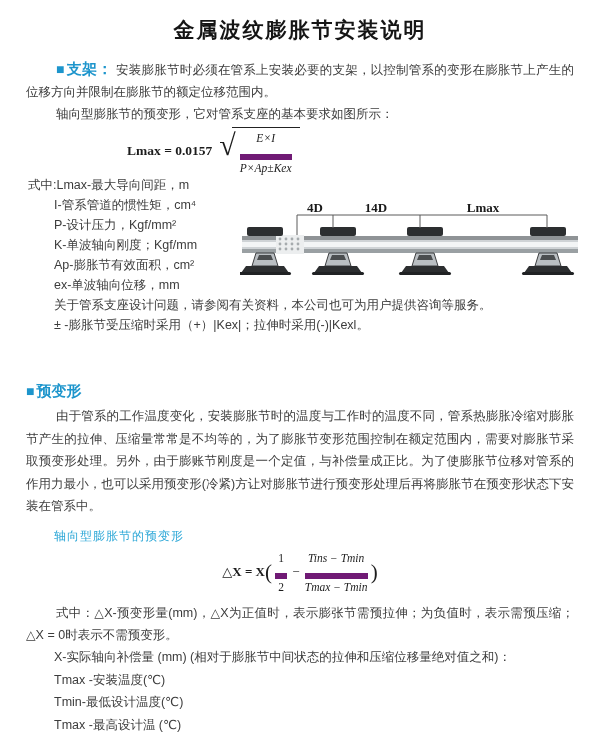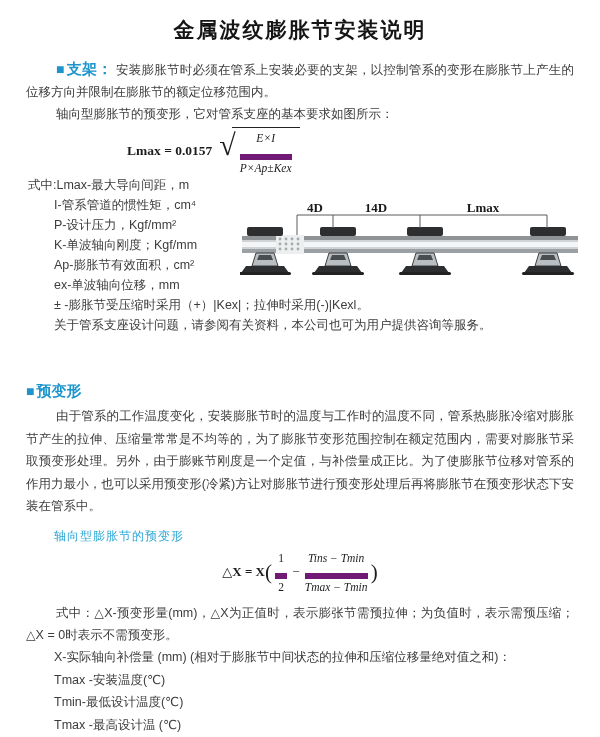--- a/index.html
+++ b/index.html
@@ -58,22 +58,22 @@
     </span>
   </div>
 
   <div class="defs-wrap">
     <div class="def-line first">式中:Lmax-最大导向间距，m</div>
     <div class="def-line">I-管系管道的惯性矩，cm⁴</div>
     <div class="def-line">P-设计压力，Kgf/mm²</div>
     <div class="def-line">K-单波轴向刚度；Kgf/mm</div>
     <div class="def-line">Ap-膨胀节有效面积，cm²</div>
     <div class="def-line">ex-单波轴向位移，mm</div>
+    <div class="def-line">关于管系支座设计问题，请参阅有关资料，本公司也可为用户提供咨询等服务。</div>
     <div class="def-line">± -膨胀节受压缩时采用（+）|Kex|；拉伸时采用(-)|Kexl。</div>
-    <div class="def-line">关于管系支座设计问题，请参阅有关资料，本公司也可为用户提供咨询等服务。</div>
 
     <svg class="diagram" width="360" height="102" viewBox="0 0 360 102">
       <defs>
         <g id="sup">
           <rect x="-18" y="28" width="36" height="9" rx="2" fill="#2c2e30"></rect>
           <polygon points="-9,54 9,54 13,67 -13,67" fill="#b9bec2" stroke="#3c3e40" stroke-width="1"></polygon>
           <polygon points="-6,56 6,56 8,61 -8,61" fill="#4a4d4f"></polygon>
           <polygon points="-19,67 19,67 24,74 -24,74" fill="#2c2e30"></polygon>
           <rect x="-26" y="73" width="52" height="3" rx="1.5" fill="#202224"></rect>
         </g>

